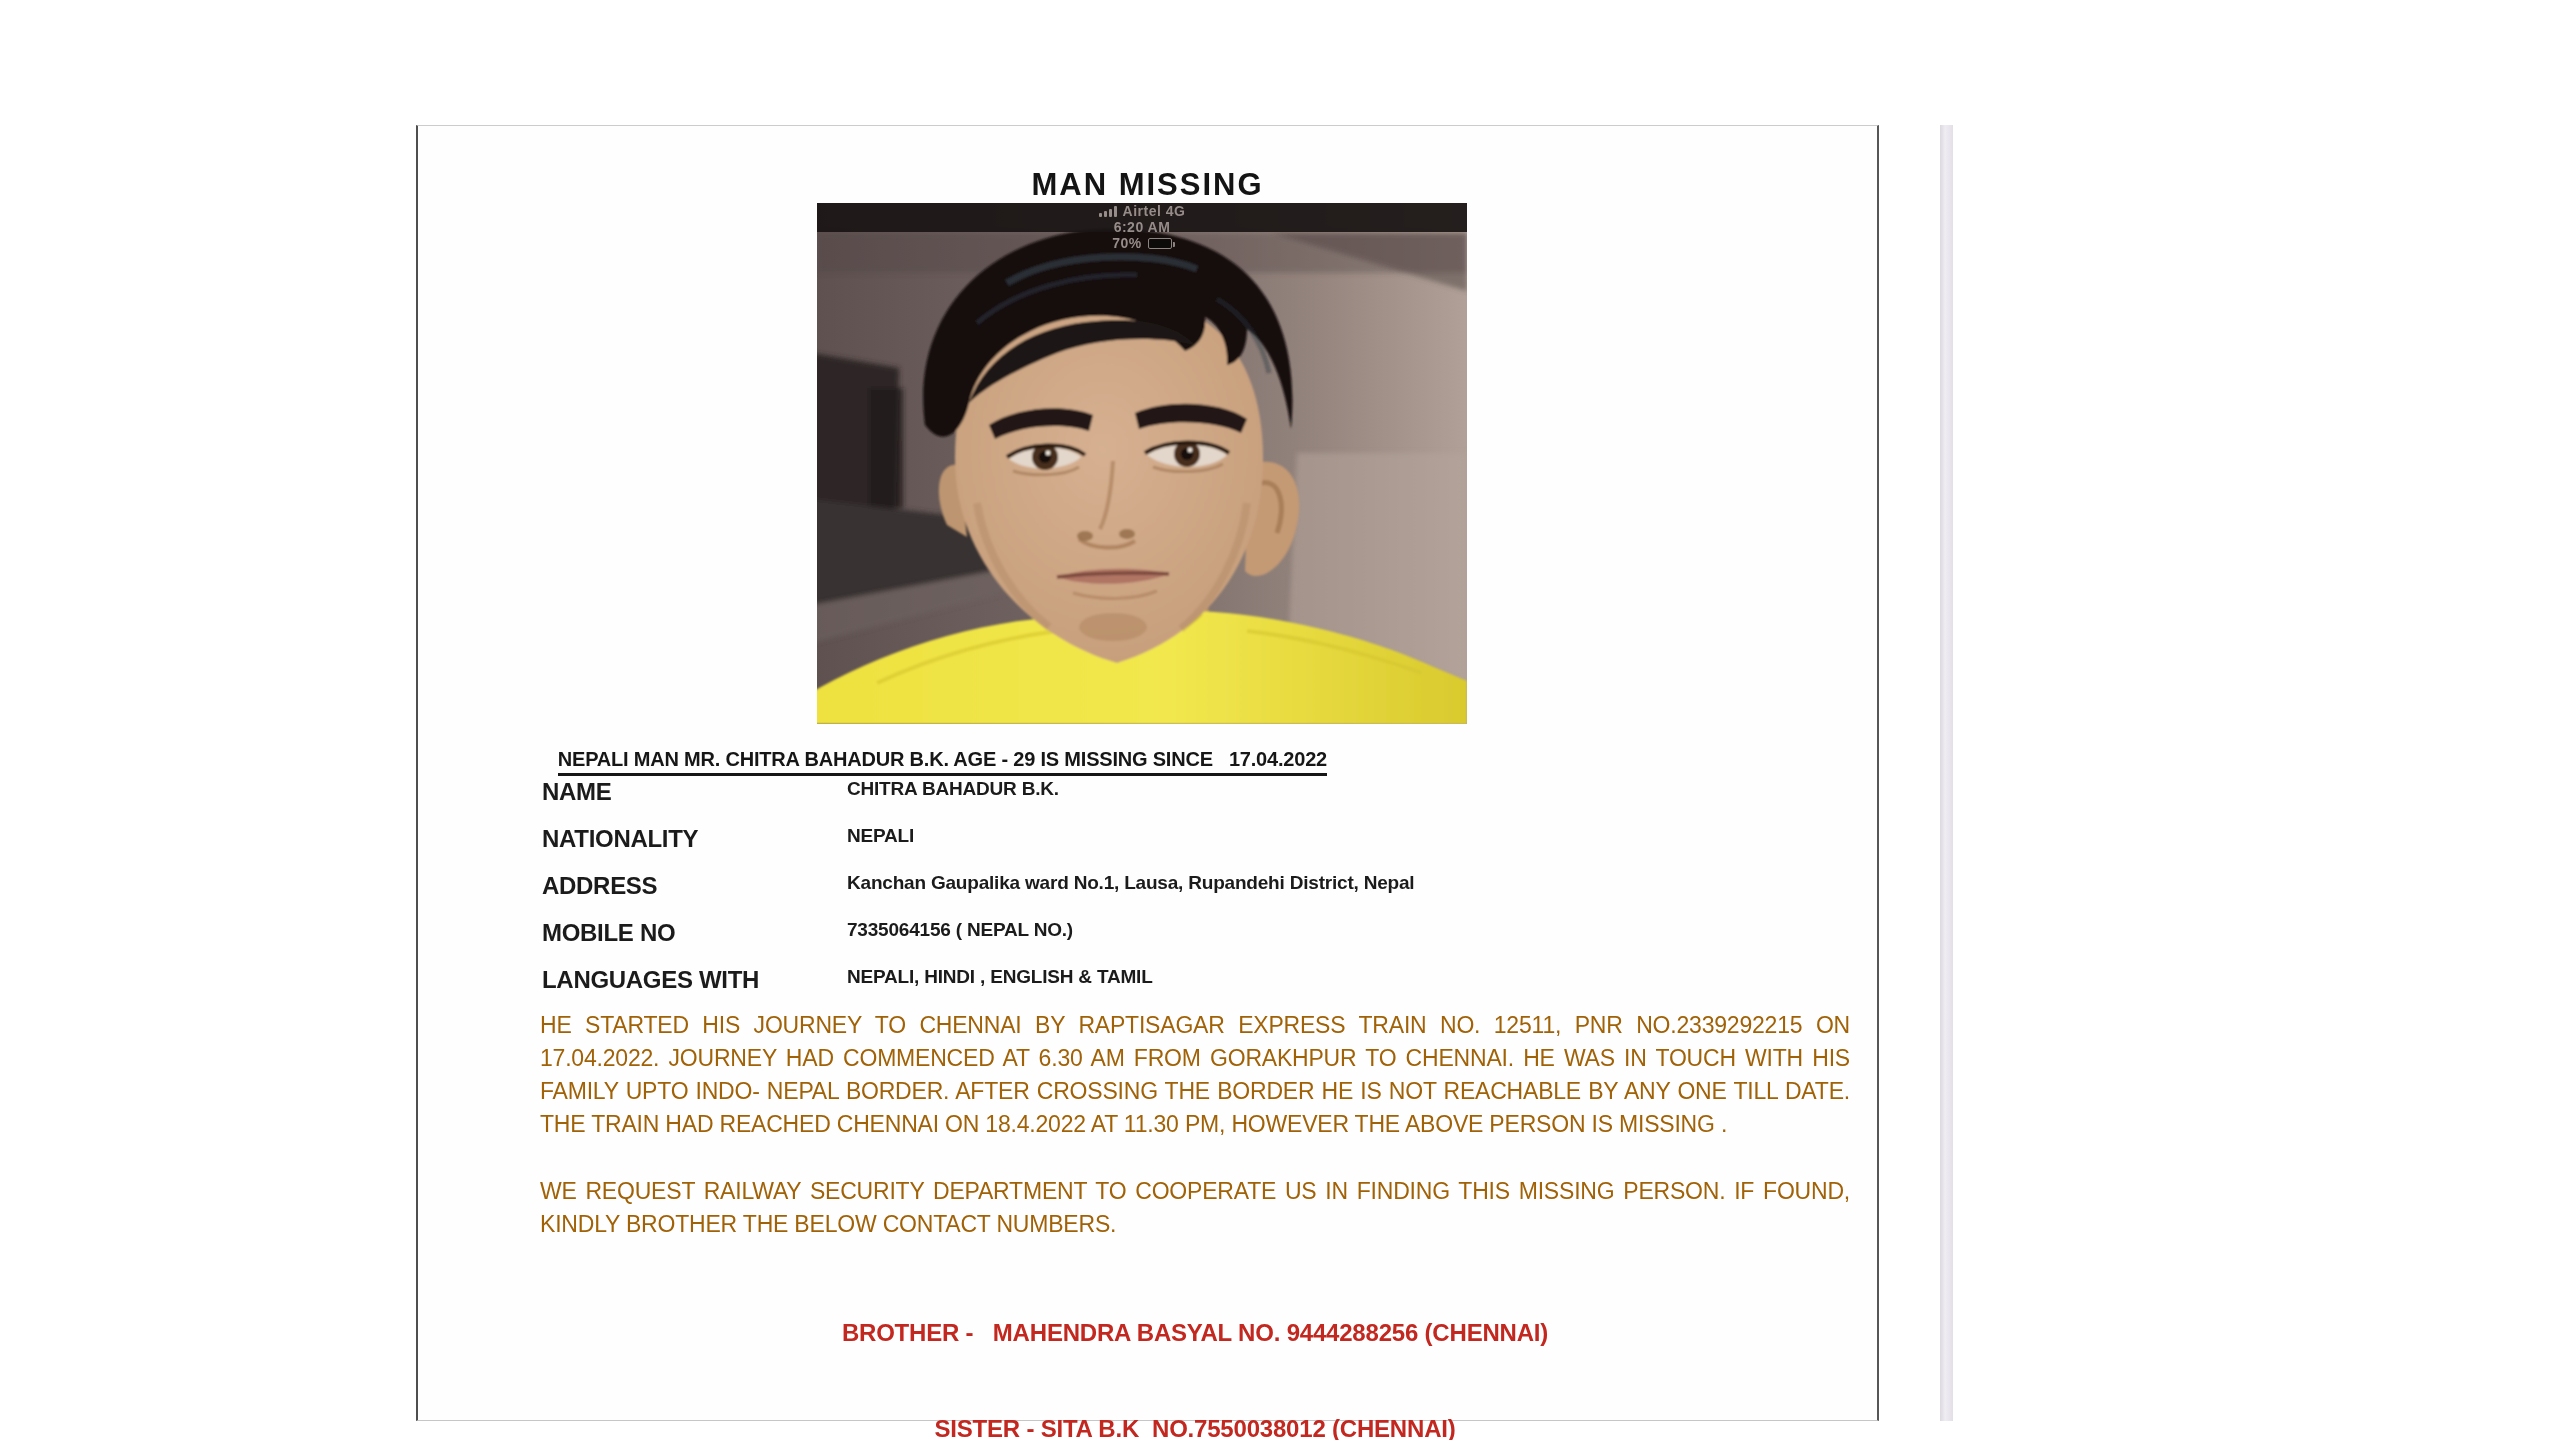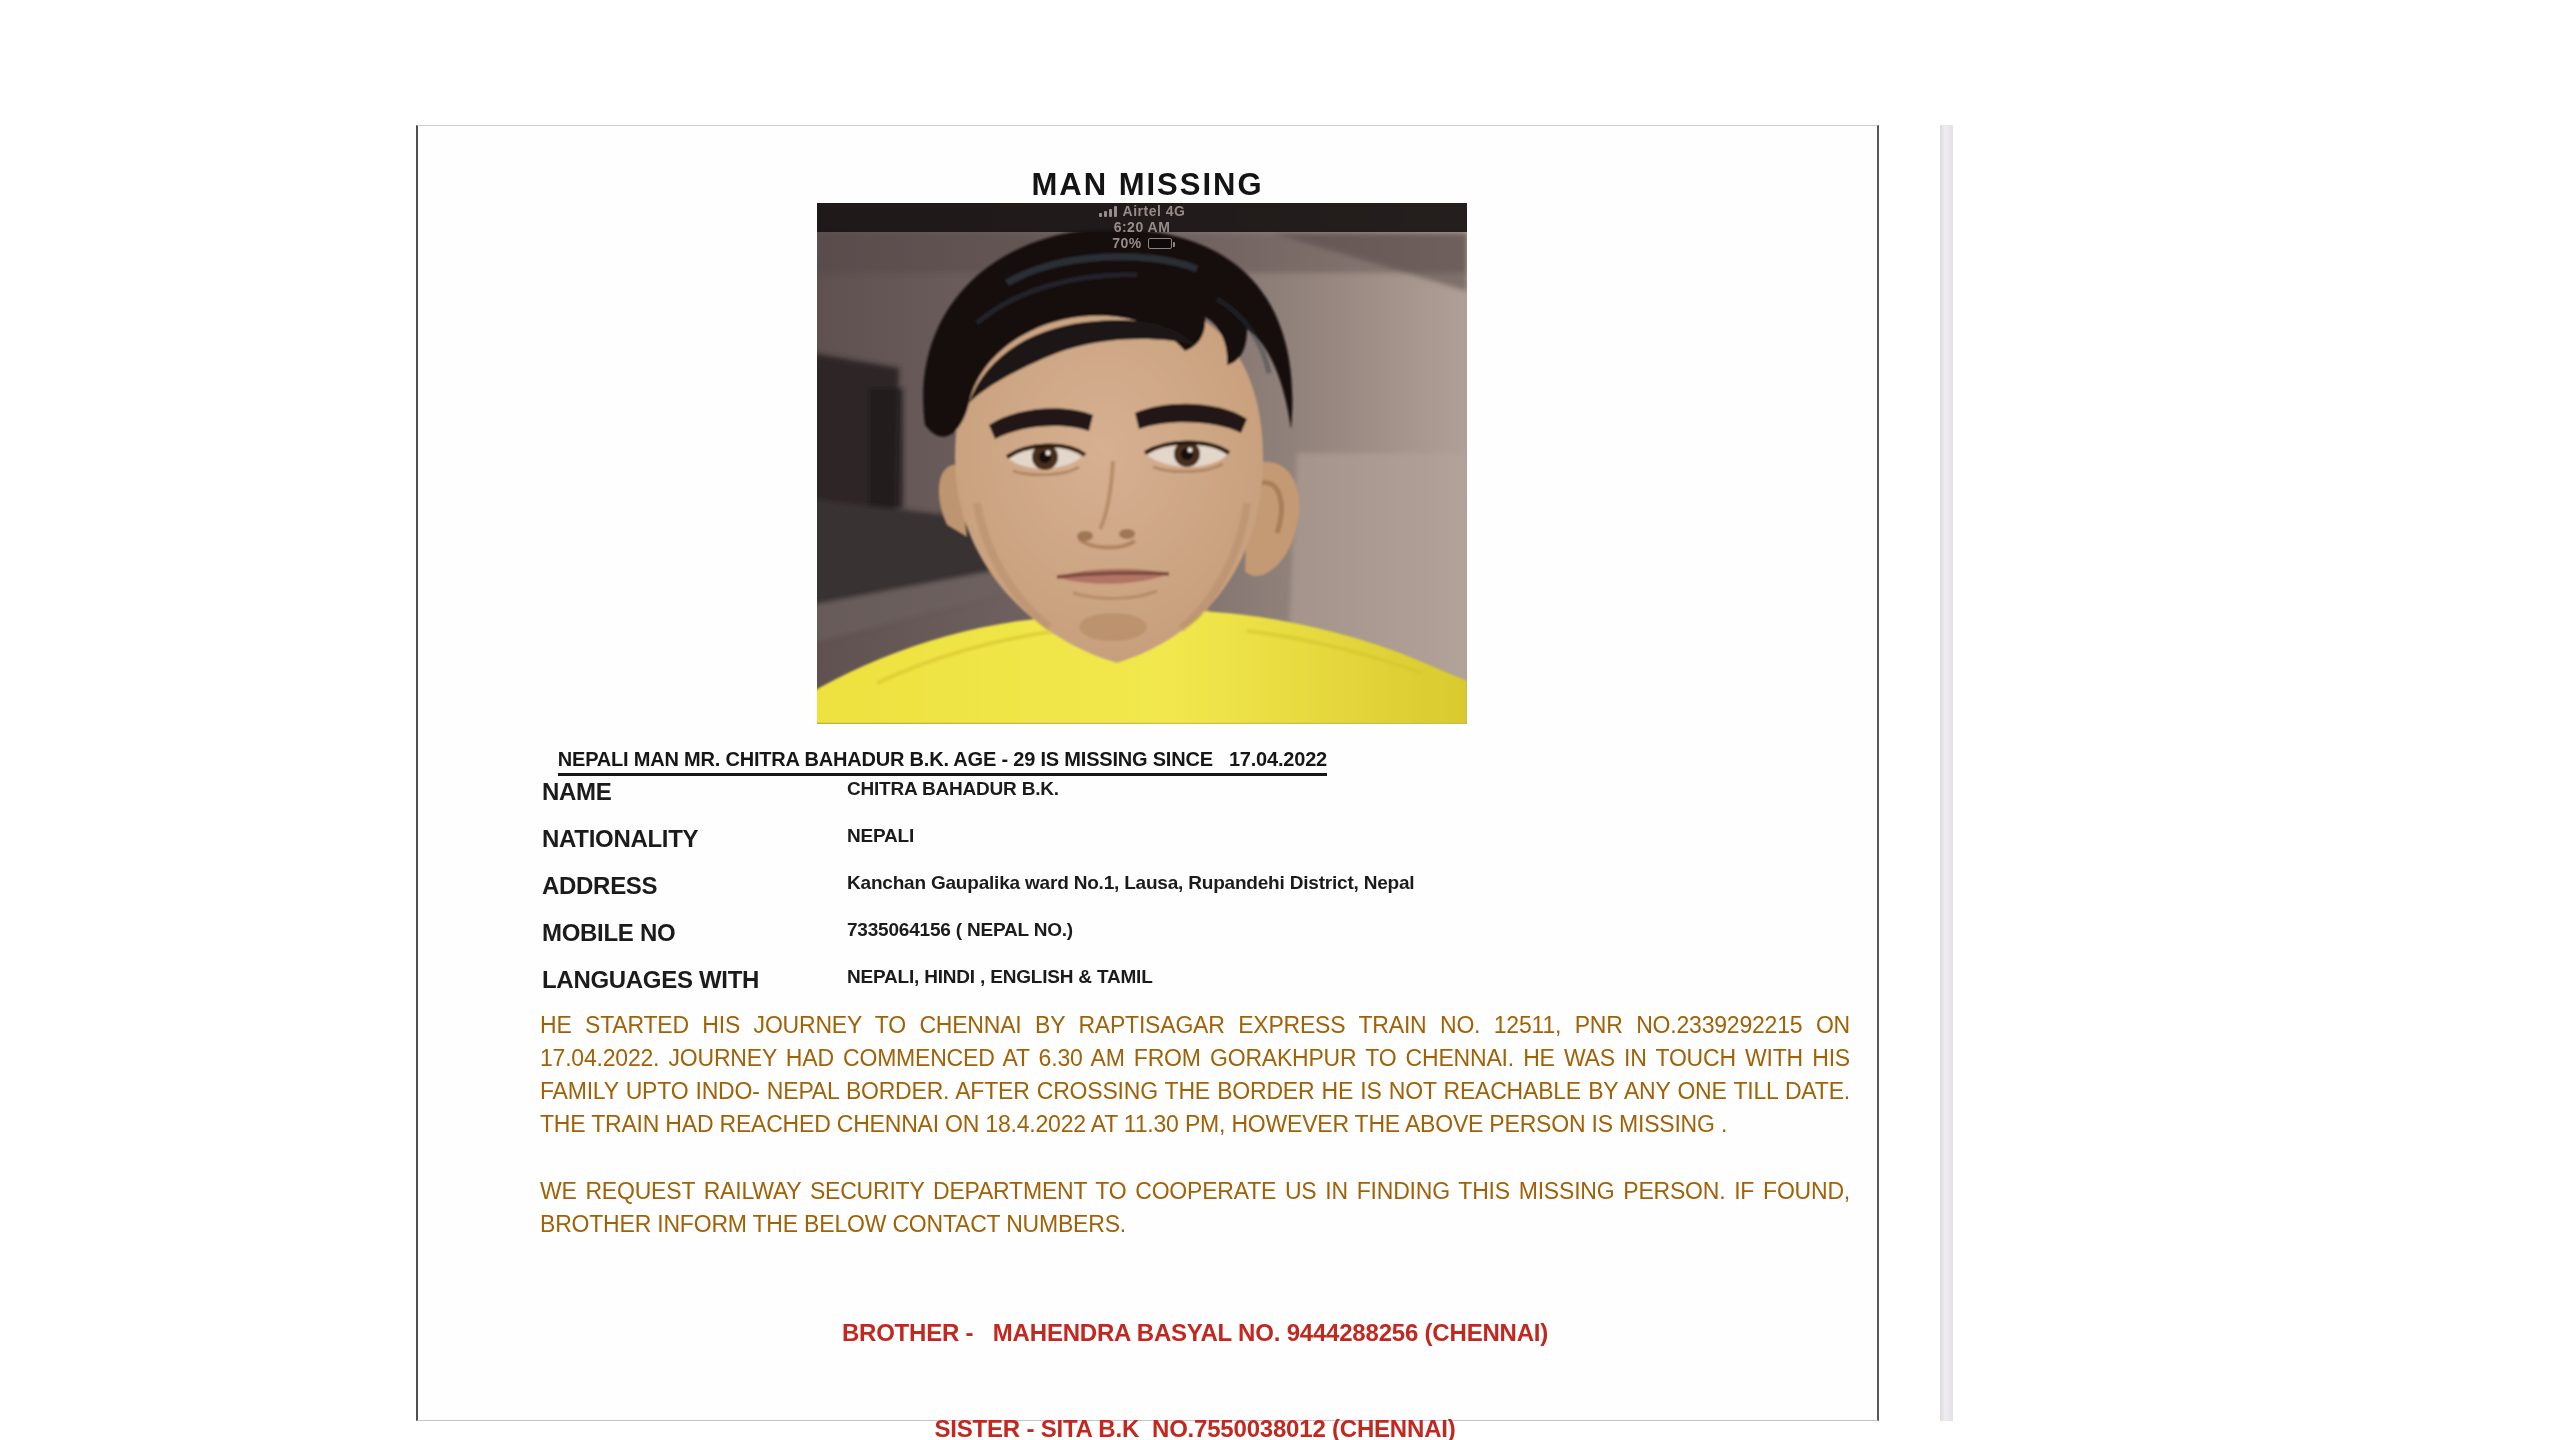--- a/index.html
+++ b/index.html
@@ -228,21 +228,21 @@
       <span class="lab">MOBILE NO</span>
       <span class="val">7335064156 ( NEPAL NO.)</span>
     </div>
     <div class="frow">
       <span class="lab">LANGUAGES WITH</span>
       <span class="val">NEPALI, HINDI , ENGLISH &amp; TAMIL</span>
     </div>
   </div>
 
   <div class="para para1">HE STARTED HIS JOURNEY TO CHENNAI BY RAPTISAGAR EXPRESS TRAIN NO. 12511, PNR NO.2339292215 ON 17.04.2022. JOURNEY HAD  COMMENCED AT 6.30 AM FROM GORAKHPUR TO CHENNAI. HE WAS IN TOUCH WITH HIS FAMILY UPTO INDO- NEPAL BORDER.  AFTER CROSSING THE BORDER HE IS NOT REACHABLE BY ANY  ONE TILL DATE. THE TRAIN HAD REACHED CHENNAI ON 18.4.2022 AT 11.30 PM, HOWEVER THE ABOVE PERSON IS MISSING .</div>
-  <div class="para para2">WE REQUEST RAILWAY SECURITY DEPARTMENT TO COOPERATE US IN FINDING THIS MISSING PERSON.  IF FOUND, BROTHER INFORM THE BELOW CONTACT NUMBERS.</div>
+  <div class="para para2">WE REQUEST RAILWAY SECURITY DEPARTMENT TO COOPERATE US IN FINDING THIS MISSING PERSON.  IF FOUND, KINDLY BROTHER THE BELOW CONTACT NUMBERS.</div>
 
   <div class="contacts" style="color: rgb(194, 40, 31);">
     <div>BROTHER -   MAHENDRA BASYAL NO. 9444288256 (CHENNAI)</div>
     <div>SISTER - SITA B.K  NO.7550038012 (CHENNAI)</div>
   </div>
 
 </div>
 
 <div class="page-edge-strip"></div>
 

